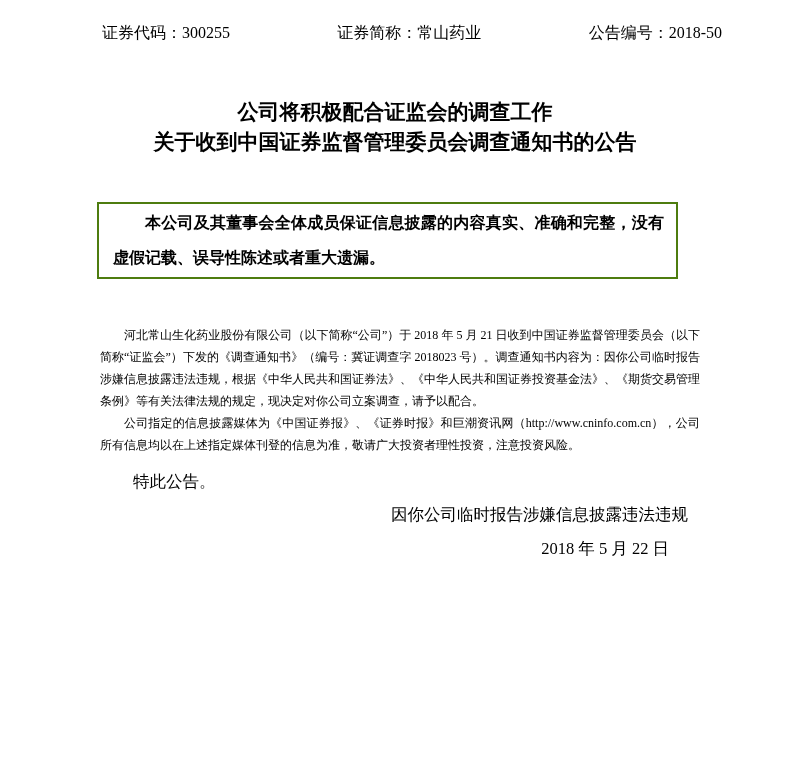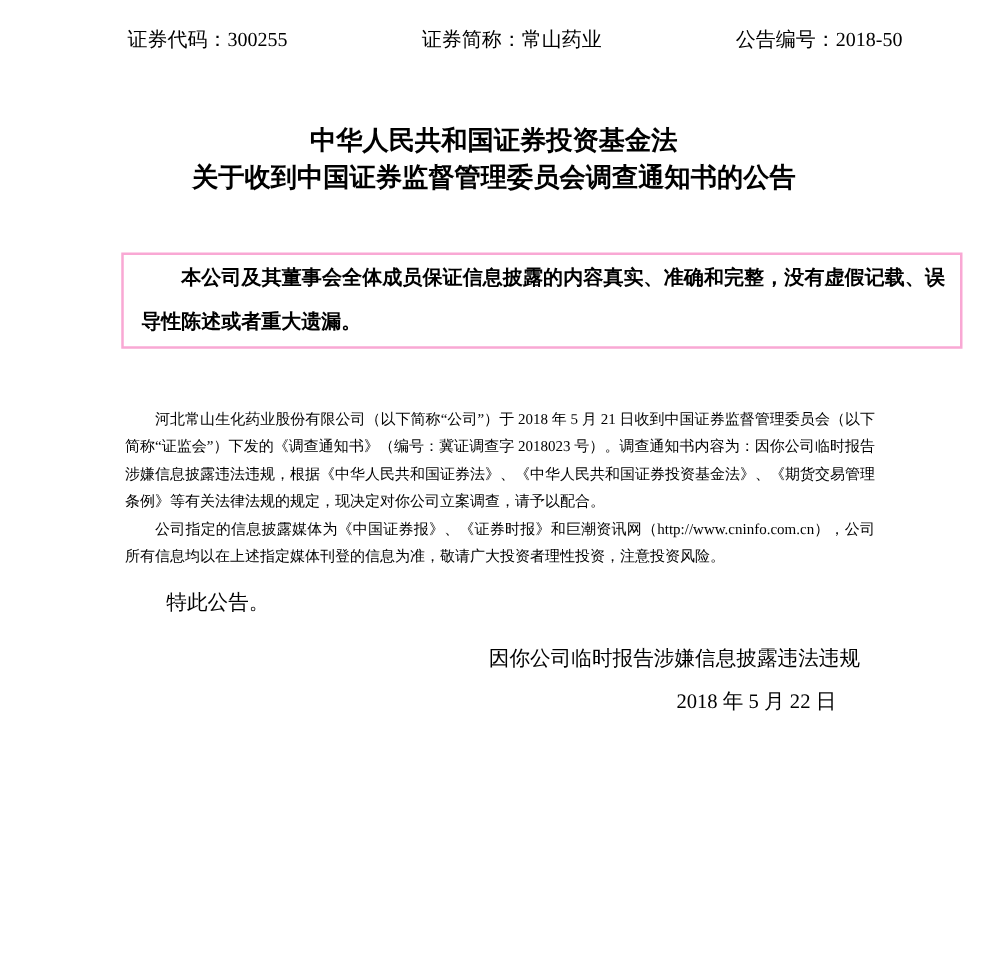--- a/index.html
+++ b/index.html
@@ -34,23 +34,23 @@
   }
   .title-subject {
     margin: 4px 0 0 0;
     text-align: center;
     font-size: 21px;
     line-height: 26px;
     font-weight: bold;
   }
   .declaration-box {
     box-sizing: border-box;
-    width: 673px;
+    width: 581px;
     margin: 47px 0 0 97px;
-    border: 2px solid #f9a8d4;
+    border: 2px solid #4d7c0f;
     padding: 1px 12px 2px 14px;
   }
   .declaration-box p {
     margin: 0;
     font-size: 16px;
     font-weight: bold;
     line-height: 35px;
     text-indent: 2em;
     text-align: justify;
   }
@@ -58,21 +58,21 @@
     margin: 45px 90px 0 100px;
   }
   .para {
     margin: 0;
     font-size: 12px;
     line-height: 22px;
     text-indent: 2em;
     text-align: justify;
   }
   .closing {
-    margin: 9px 0 12px 0;
+    margin: 9px 0 0 0;
     font-size: 16.5px;
     line-height: 33px;
     text-indent: 2em;
   }
   .sig-company {
     margin: 0;
     font-size: 16.5px;
     line-height: 34px;
     text-align: right;
     padding-right: 12px;
@@ -89,21 +89,21 @@
 <body>
 
 <div class="page">
 
   <div class="doc-header">
     <span>证券代码：300255</span>
     <span>证券简称：常山药业</span>
     <span>公告编号：2018-50</span>
   </div>
 
-  <h1 class="title-company">中华人民共和国证券投资基金法</h1>
+  <h1 class="title-company">公司将积极配合证监会的调查工作</h1>
   <h2 class="title-subject">关于收到中国证券监督管理委员会调查通知书的公告</h2>
 
   <div class="declaration-box">
     <p>本公司及其董事会全体成员保证信息披露的内容真实、准确和完整，没有虚假记载、误导性陈述或者重大遗漏。</p>
   </div>
 
   <div class="doc-body">
     <p class="para">河北常山生化药业股份有限公司（以下简称“公司”）于 2018 年 5 月 21 日收到中国证券监督管理委员会（以下简称“证监会”）下发的《调查通知书》（编号：冀证调查字 2018023 号）。调查通知书内容为：因你公司临时报告涉嫌信息披露违法违规，根据《中华人民共和国证券法》、《中华人民共和国证券投资基金法》、《期货交易管理条例》等有关法律法规的规定，现决定对你公司立案调查，请予以配合。</p>
     <p class="para">公司指定的信息披露媒体为《中国证券报》、《证券时报》和巨潮资讯网（http://www.cninfo.com.cn），公司所有信息均以在上述指定媒体刊登的信息为准，敬请广大投资者理性投资，注意投资风险。</p>
     <p class="closing">特此公告。</p>

